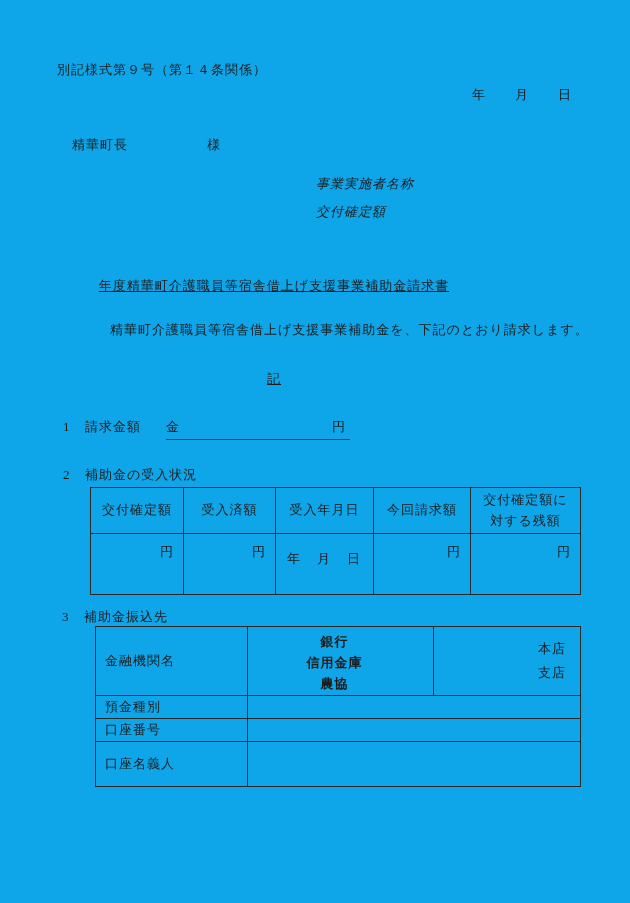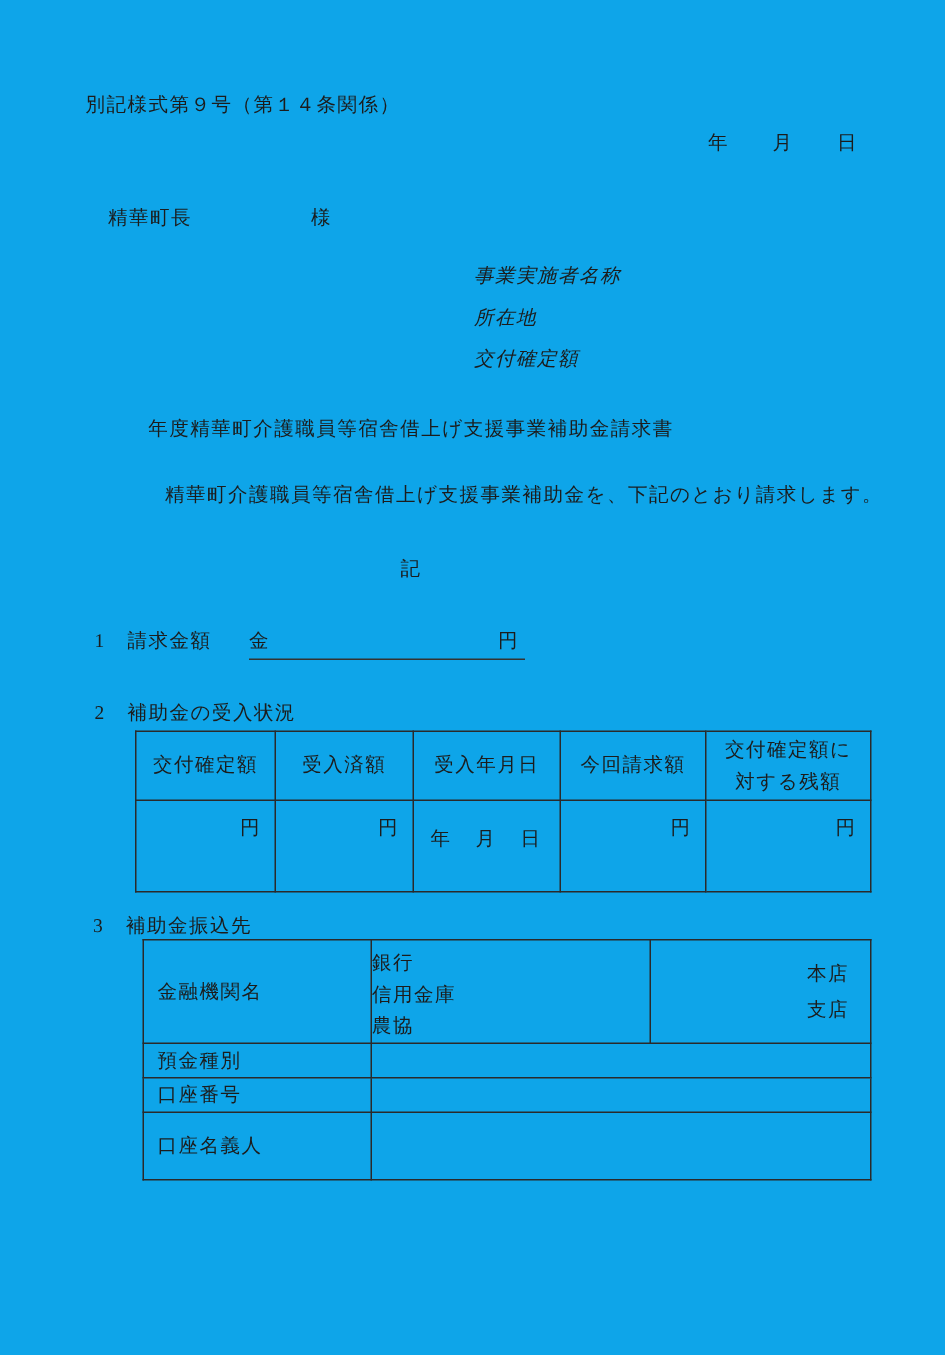--- a/index.html
+++ b/index.html
@@ -8,21 +8,21 @@
     width:630px;height:903px;
     margin:0 auto;
     background:#0ea5e9;
     font-family:"Liberation Serif","DejaVu Serif",serif;
     color:#1c1c1c;
     font-size:13px;
     letter-spacing:1px;
     overflow:hidden;
   }
   .abs{position:absolute;white-space:nowrap;}
-  .center{left:0;width:548px;text-align:center;}
+  .center{left:0;width:548px;text-align:center;text-decoration:underline;}
   
   .dateline{display:flex;justify-content:space-between;width:100px;}
   
   .honorific{margin-left:75px;}
   
   .sec{display:flex;align-items:baseline;}
   .sec .num{width:22px;}
   
   .amount-line{
     display:inline-flex;justify-content:space-between;
@@ -37,21 +37,21 @@
   
   .t1{width:490px;border-radius:25px;}
   .t1 th{text-align:center;vertical-align:middle;height:45px;line-height:1.55;white-space:pre-line;font-size:13px;}
   .t1 td{height:44px;}
   .t1 td.yen-cell{text-align:right;padding:9px 9px 0 0;}
   .t1 td.date-cell{text-align:center;padding-top:16px;letter-spacing:2px;}
   
   .t2{width:485px;}
   .t2 td{font-size:13px;}
   .t2 .label-cell{vertical-align:middle;padding-left:9px;}
-  .t2 .options-cell{text-align:left;padding:4px 12px 0 0;white-space:pre-line;line-height:1.62;}
+  .t2 .options-cell{text-align:center;padding:4px 12px 0 0;white-space:pre-line;line-height:1.62;font-weight:bold;}
   .t2 .branch-cell{text-align:right;vertical-align:middle;padding-right:14px;white-space:pre-line;line-height:1.85;}
   .t2 .blank-cell{}
   .r-bank{height:69px;}
   .r-small{height:23px;}
   .r-holder{height:45px;}
   .applicant-line{line-height:27.5px;font-style:italic;}
 </style>
 </head>
 <body>
 
@@ -65,21 +65,20 @@
     <span>日</span>
   </div>
 
   <div class="abs" style="left:72px;top:136px;">
     <span>精華町長</span>
     <span class="honorific">様</span>
   </div>
 
   <div class="abs applicant-line" style="left:316px;top:170px;">
     <div>事業実施者名称</div>
-    <div>所在地</div>
     <div>交付確定額</div>
   </div>
 
   <div class="abs center" style="top:277px;">年度精華町介護職員等宿舎借上げ支援事業補助金請求書</div>
 
   <div class="abs" style="left:70px;top:321px;margin-left:40px;">精華町介護職員等宿舎借上げ支援事業補助金を、下記のとおり請求します。</div>
 
   <div class="abs center" style="top:370px;">記</div>
 
   <div class="abs sec" style="left:63px;top:418px;">

